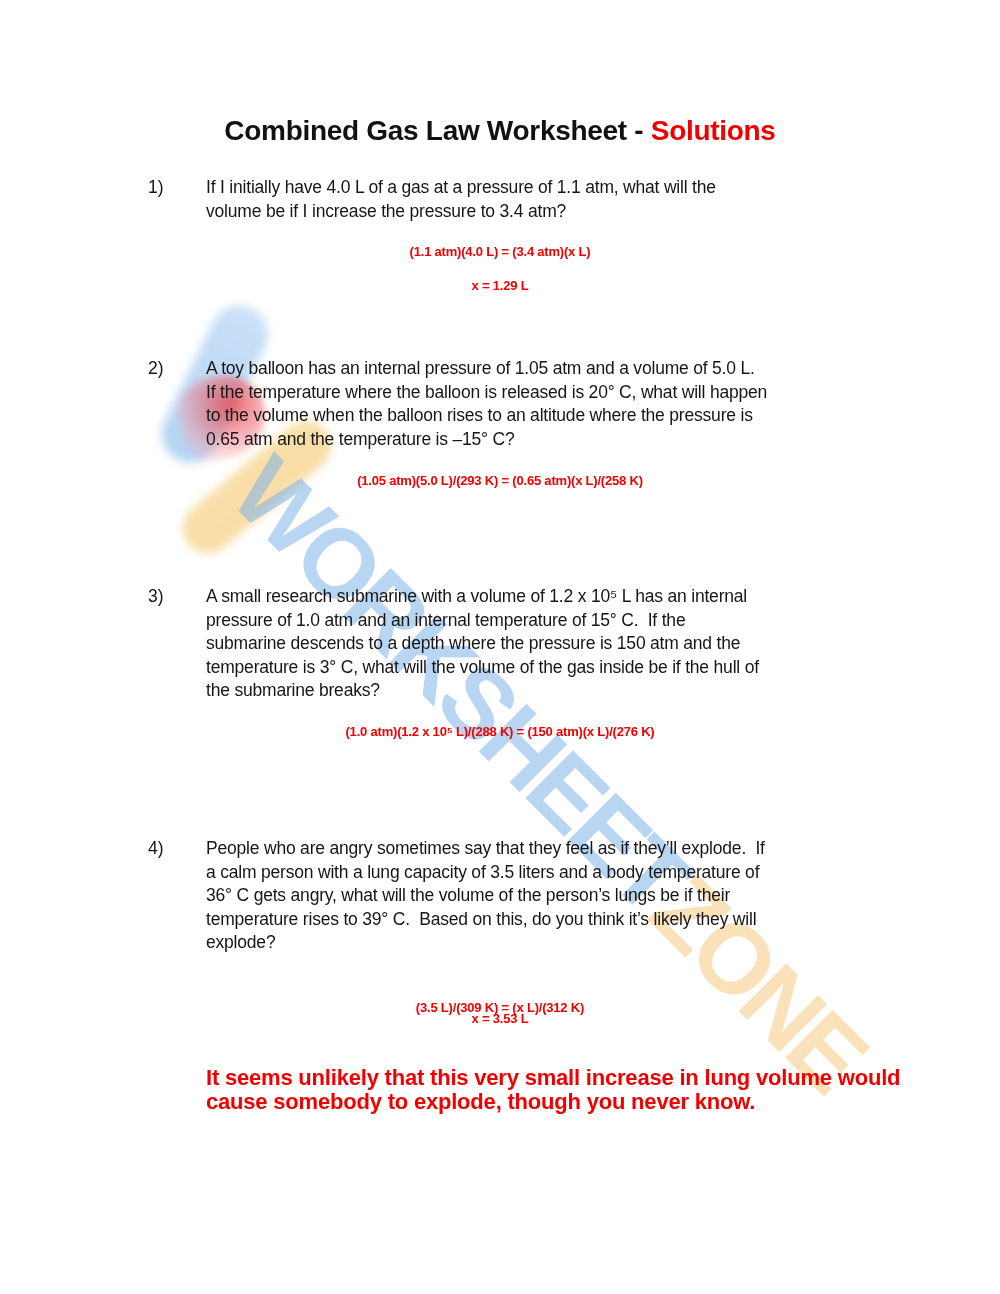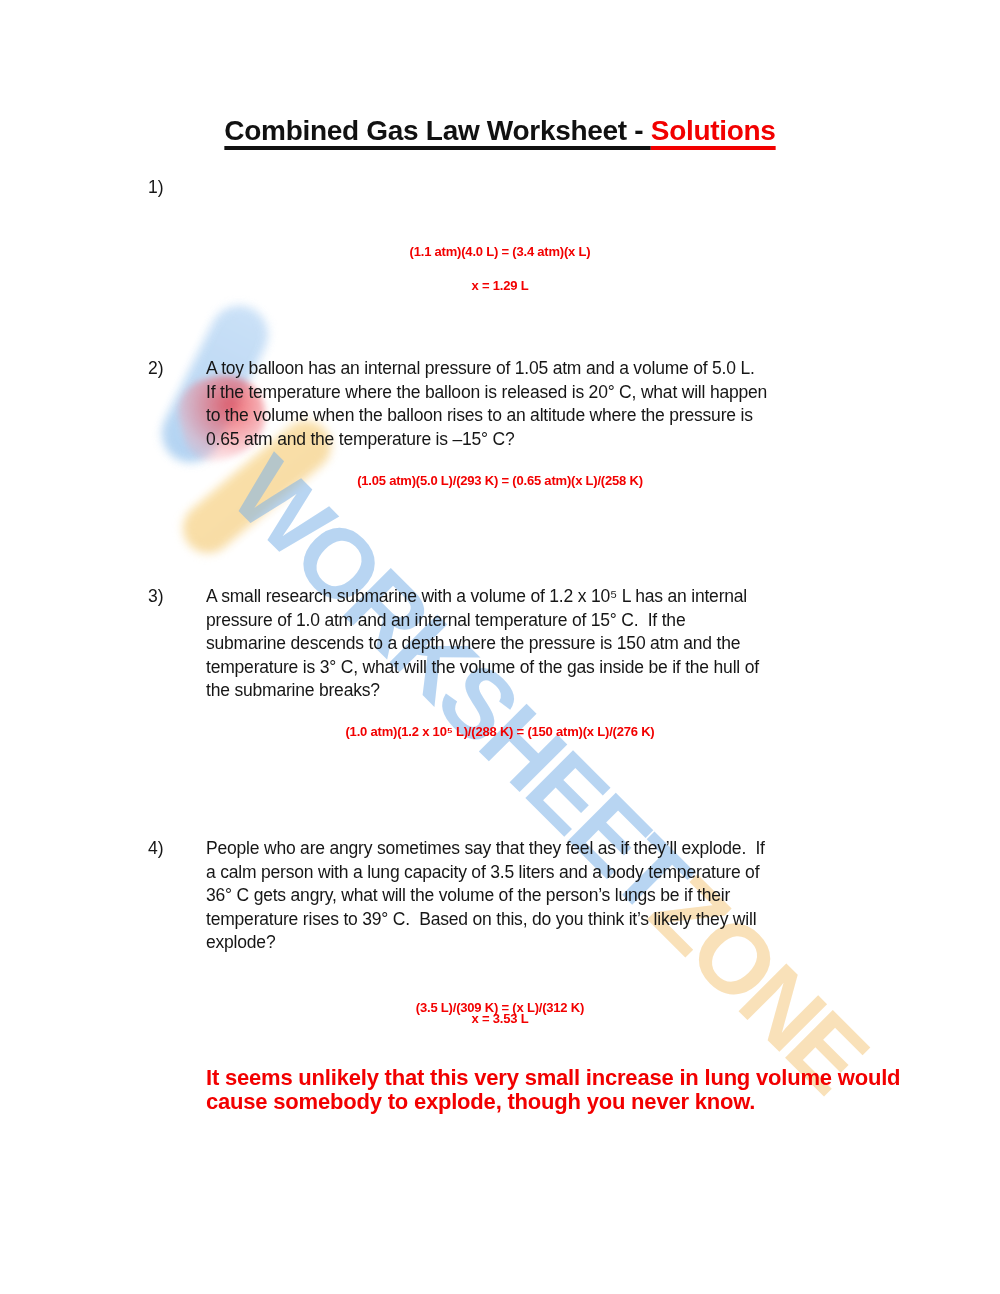--- a/index.html
+++ b/index.html
@@ -47,21 +47,20 @@
   
   .content { position:absolute; inset:0; z-index:1; }
 
   .title {
     position:absolute; top:112px; left:0; width:1000px;
     margin:0; text-align:center;
     font-size:28px; line-height:38px; font-weight:bold; letter-spacing:-0.3px;
     color:#111111;
   }
   .title span {
-    text-decoration:underline;
     text-decoration-thickness:4px;
     text-underline-offset:6px;
   }
   .title-red { color:#f20000; }
 
   .qnum {
     position:absolute; left:148px;
     font-size:17.5px; line-height:23.5px; color:#161616;
   }
   .qtext {
@@ -93,20 +92,22 @@
     <div class="logo-red"></div>
     <div class="logo-yellow"></div>
     <div class="wm-text"><span class="wm-blue">WORKSHEET</span><span class="wm-orange">ZONE</span></div>
   </div>
 
   <div class="content">
 
     <h1 class="title"><span class="title-black">Combined Gas Law Worksheet - </span><span class="title-red">Solutions</span></h1>
 
     <div class="qnum" style="top:176px">1)</div>
+    <div class="qtext" style="top:176px">If I initially have 4.0 L of a gas at a pressure of 1.1 atm, what will the
+volume be if I increase the pressure to 3.4 atm?</div>
     <div class="eq" style="top:244px">(1.1 atm)(4.0 L) = (3.4 atm)(x L)</div>
     <div class="eq" style="top:278px">x = 1.29 L</div>
 
     <div class="qnum" style="top:357px">2)</div>
     <div class="qtext" style="top:357px">A toy balloon has an internal pressure of 1.05 atm and a volume of 5.0 L.
 If the temperature where the balloon is released is 20° C, what will happen
 to the volume when the balloon rises to an altitude where the pressure is
 0.65 atm and the temperature is –15° C?</div>
     <div class="eq" style="top:473px">(1.05 atm)(5.0 L)/(293 K) = (0.65 atm)(x L)/(258 K)</div>
 

